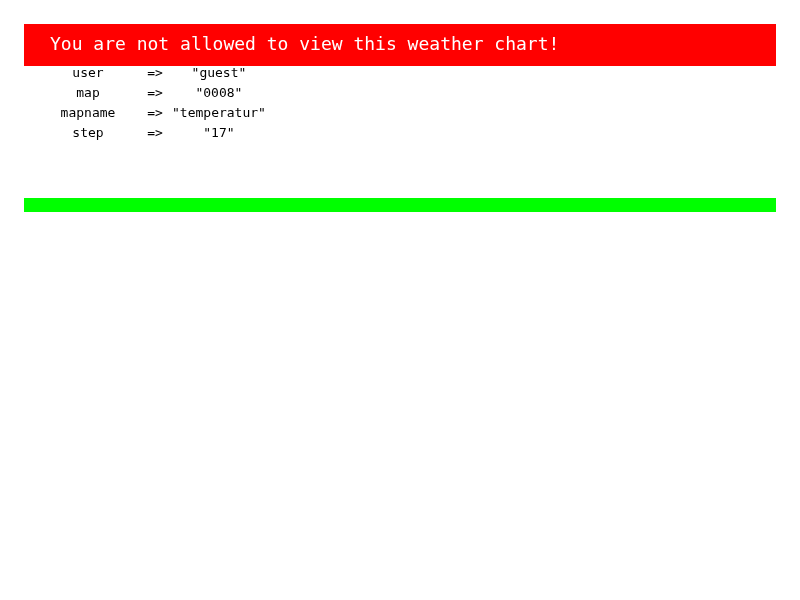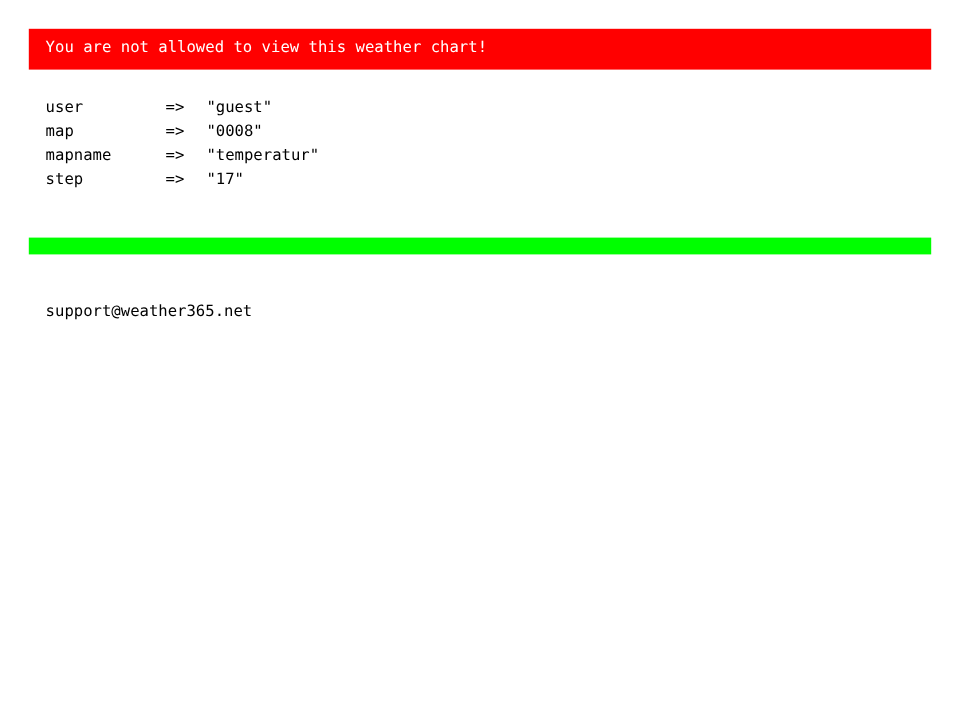--- a/index.html
+++ b/index.html
@@ -18,45 +18,46 @@
   .page {
     position: relative;
     width: 800px;
     height: 600px;
   }
   .banner {
     position: absolute;
     left: 24px;
     width: 752px;
     box-sizing: border-box;
-    padding: 6px 14px 8px 14px;
+    padding: 6px 14px 8px 26px;
     line-height: 1.55;
-    font-size: 13px;
+    font-size: 18px;
     white-space: nowrap;
   }
   .banner-error {
     top: 24px;
     background: #ff0000;
     color: #ffffff;
   }
   .banner-info {
     top: 198px;
     background: #00ff00;
     color: #000000;
   }
   .banner-line {
     display: block;
   }
   .params {
     position: absolute;
     left: 38px;
-    top: 80px;
+    top: 63px;
     border-collapse: collapse;
     font-size: 13px;
     line-height: 20px;
+    text-align: center;
   }
   .params td {
     padding: 0;
     vertical-align: top;
     white-space: pre;
   }
   .params .col-key {
     width: 100px;
   }
   .params .col-arrow {
@@ -115,16 +116,15 @@
         <td class="col-arrow">=&gt;</td>
         <td class="col-val">"17"</td>
       </tr>
     </tbody>
   </table>
 
   <div class="banner banner-info">
   </div>
 
   <div class="footer">
-    <a class="mail footer-left" href="#">support@weather365.net</a>
   </div>
 
 </div>
 
 </body></html>

